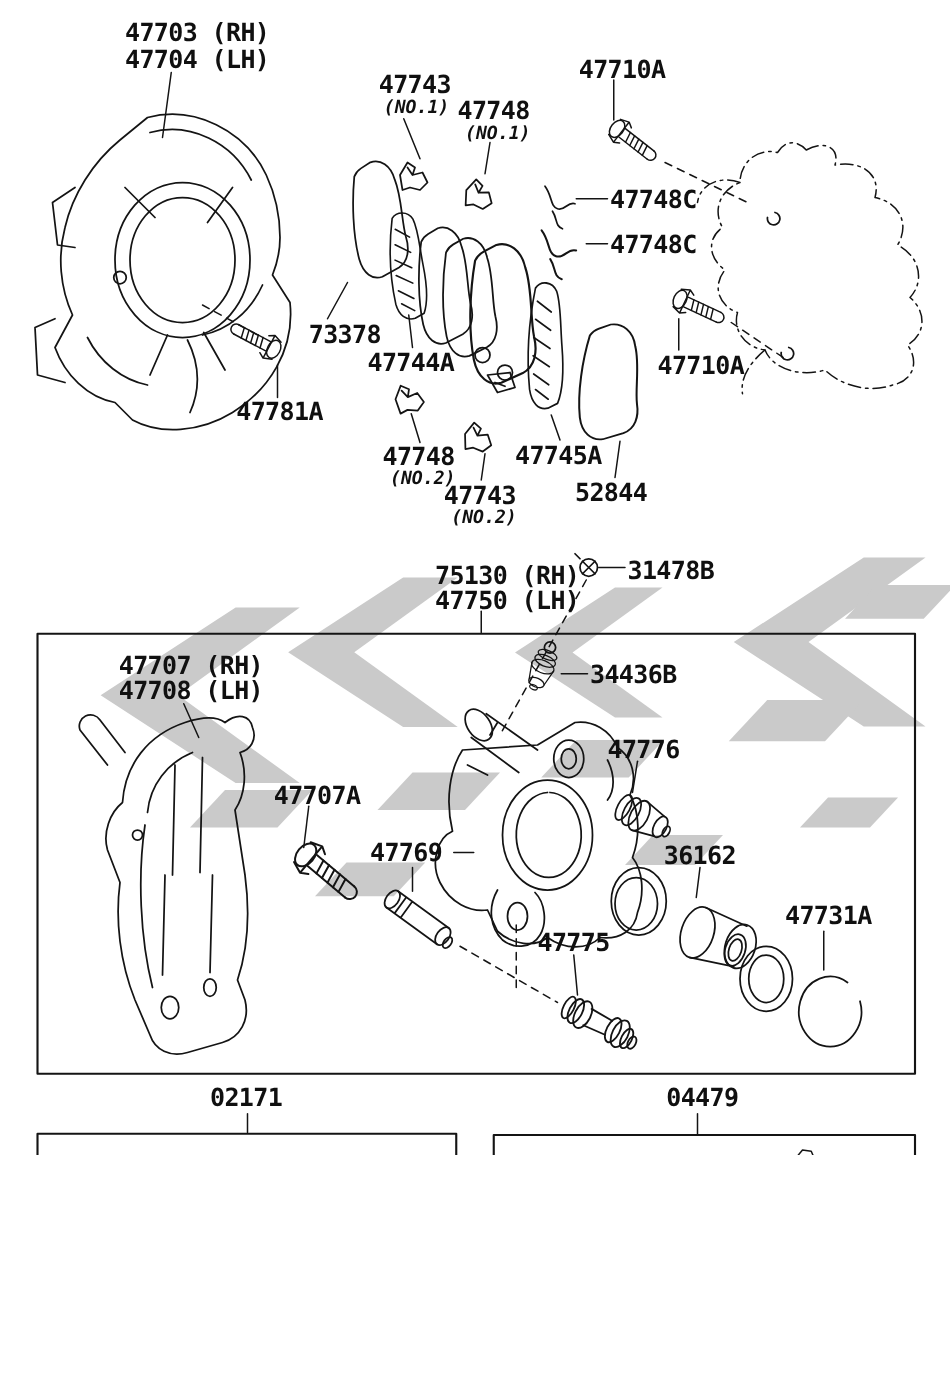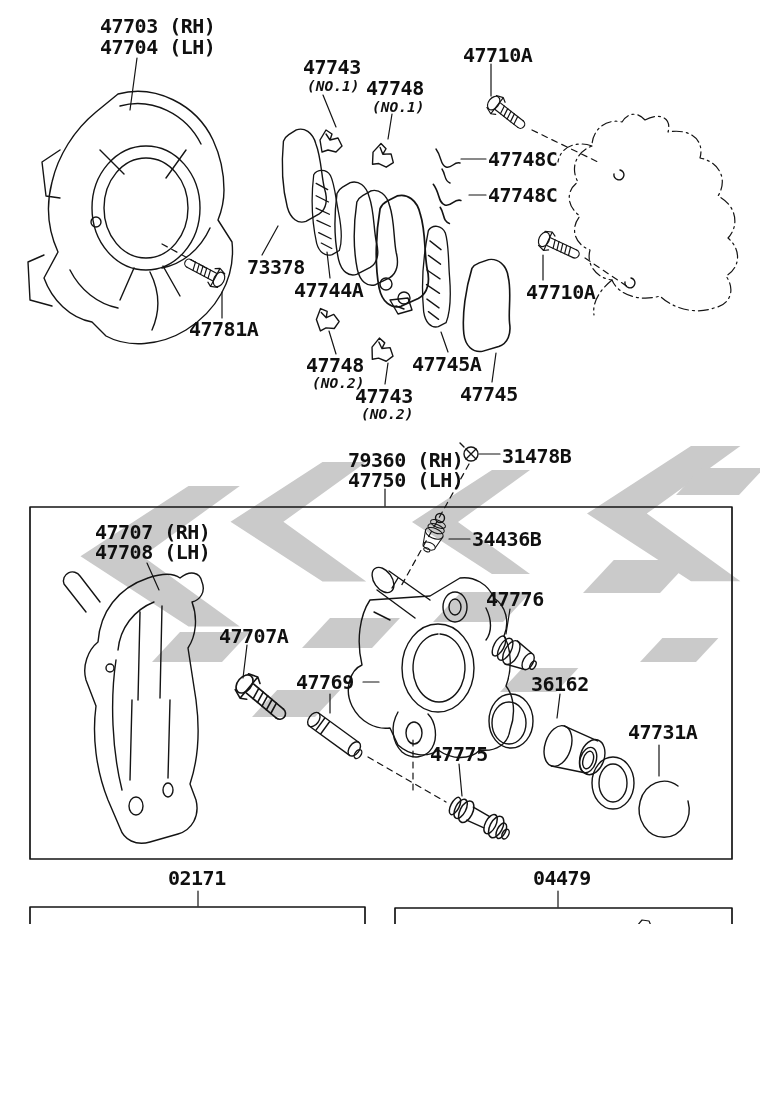--- a/index.html
+++ b/index.html
@@ -281,23 +281,23 @@
 <div class="plabel" style="left:488px;top:149px">47748C</div>
 <div class="plabel" style="left:488px;top:185px">47748C</div>
 <div class="plabel" style="left:247px;top:257px">73378</div>
 <div class="plabel" style="left:294px;top:280px">47744A</div>
 <div class="plabel" style="left:189px;top:319px">47781A</div>
 <div class="plabel" style="left:306px;top:355px">47748</div>
 <div class="plabel sm" style="left:312px;top:376px">(NO.2)</div>
 <div class="plabel" style="left:355px;top:386px">47743</div>
 <div class="plabel sm" style="left:361px;top:407px">(NO.2)</div>
 <div class="plabel" style="left:412px;top:354px">47745A</div>
-<div class="plabel" style="left:460px;top:384px">47745</div>
+<div class="plabel" style="left:460px;top:384px">52844</div>
 <div class="plabel" style="left:526px;top:282px">47710A</div>
-<div class="plabel" style="left:348px;top:450px">79360 (RH)</div>
+<div class="plabel" style="left:348px;top:450px">75130 (RH)</div>
 <div class="plabel" style="left:348px;top:470px">47750 (LH)</div>
 <div class="plabel" style="left:502px;top:446px">31478B</div>
 <div class="plabel" style="left:472px;top:529px">34436B</div>
 <div class="plabel" style="left:95px;top:522px">47707 (RH)</div>
 <div class="plabel" style="left:95px;top:542px">47708 (LH)</div>
 <div class="plabel" style="left:219px;top:626px">47707A</div>
 <div class="plabel" style="left:486px;top:589px">47776</div>
 <div class="plabel" style="left:296px;top:672px">47769</div>
 <div class="plabel" style="left:531px;top:674px">36162</div>
 <div class="plabel" style="left:628px;top:722px">47731A</div>

